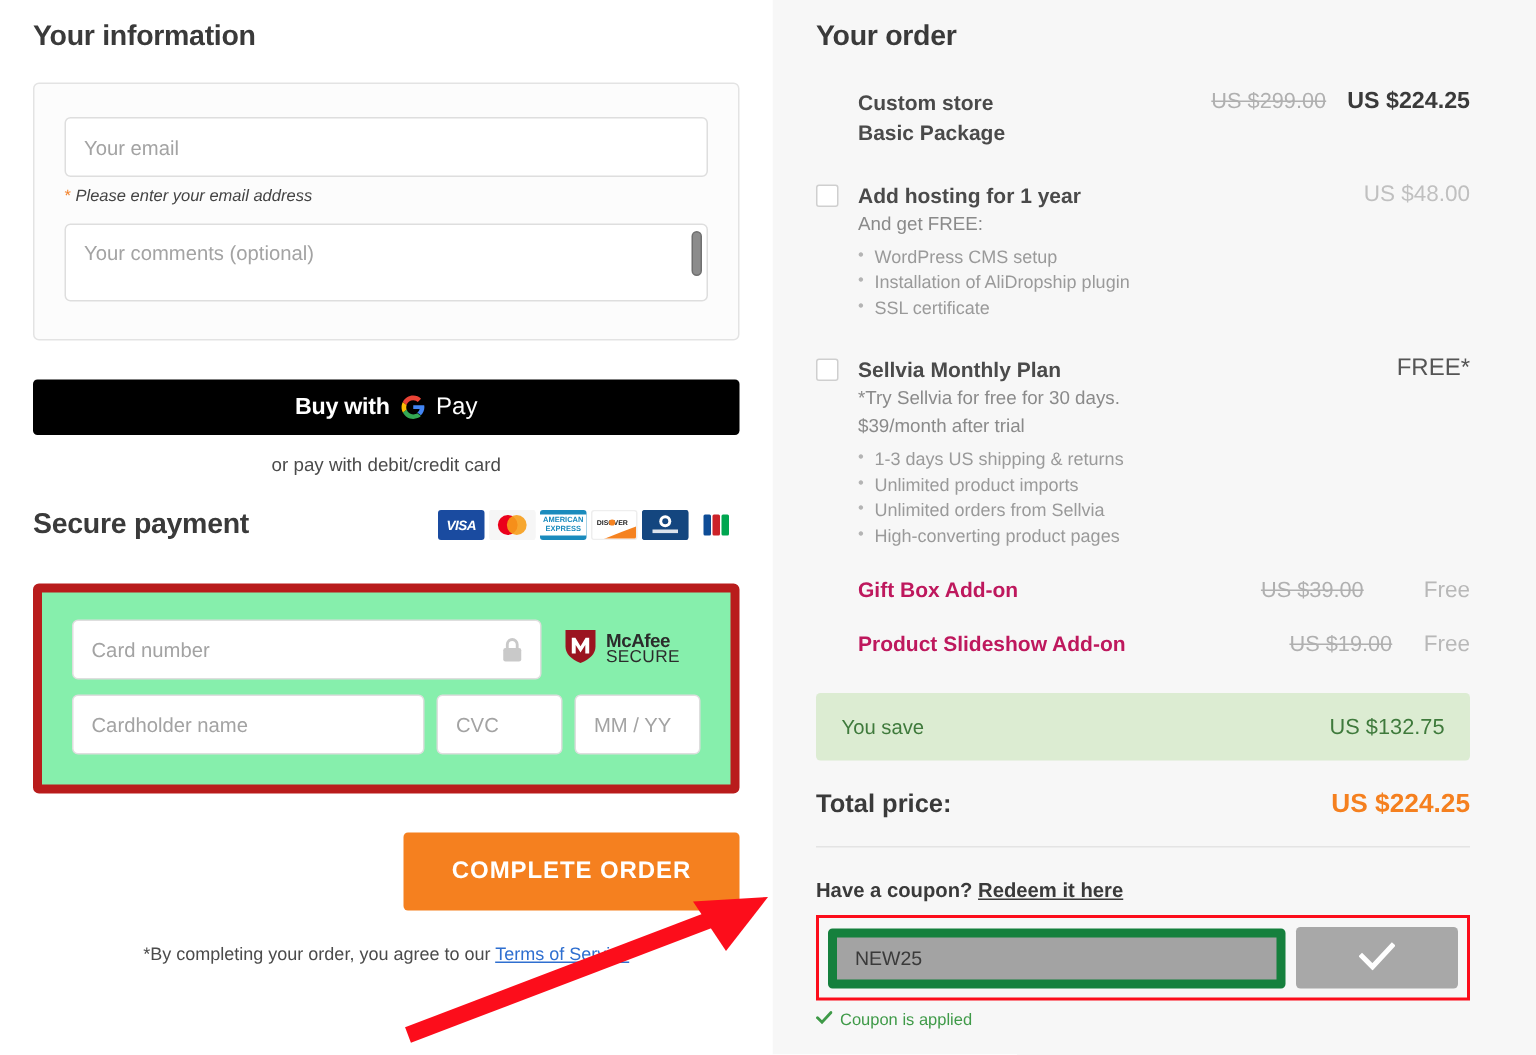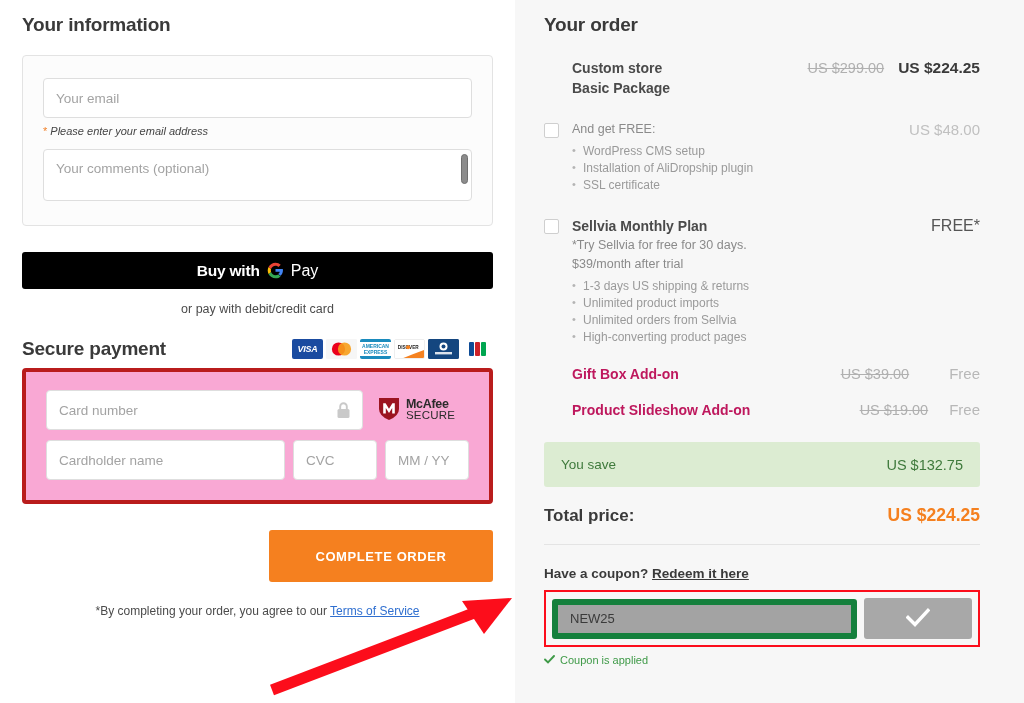--- a/index.html
+++ b/index.html
@@ -100,23 +100,23 @@
   .c-visa { background: #1a4ba0; text-align: right; }
   .c-visa span { font-size: 9px; font-style: italic; letter-spacing: -0.3px; }
   .c-mc { background: #f4f4f4; }
   .c-amex { background: #1a8bbd; }
   .c-amex span { font-size: 5px; line-height: 6px; text-align: center; background:#fff; color:#1a8bbd; padding:1px 2px; }
   .c-disc { background: #ffffff; border: 1px solid #eee; }
   .c-diners { background: #14467f; }
   .c-jcb { background: #ffffff; display: flex; gap: 1px; }
 
   .pay-card {
-    margin-top: 8px;
-    border: 4px solid #b91c1c; border-radius: 4px;
-    background: #f9a8d4;
+    margin-top: 28px;
+    border: 6px solid #b91c1c; border-radius: 4px;
+    background: #86efac;
     padding: 18px 20px 20px 20px;
   }
   .pay-row-1 { display: flex; align-items: center; gap: 14px; }
   .card-number-box {
     flex: 1; height: 40px; position: relative;
     border: 1px solid #dedede; border-radius: 4px; background: #fff;
     display: flex; align-items: center;
   }
   .card-number-box input {
     border: none; outline: none; background: transparent;
@@ -137,21 +137,21 @@
   .in-mm { width: 84px; }
   .in-cvc { width: 84px; }
 
   .complete-btn {
     margin: 26px 0 0 auto;
     display: block;
     width: 224px; height: 52px;
     background: #f5801f; color: #ffffff;
     border: none; border-radius: 3px;
     font-family: "Liberation Sans", sans-serif;
-    font-size: 13px; font-weight: bold; letter-spacing: 0.6px;
+    font-size: 16px; font-weight: bold; letter-spacing: 0.6px;
     cursor: pointer;
   }
   .terms {
     margin-top: 22px; text-align: center;
     font-size: 12px; color: #4b4b4b;
   }
   .terms a { color: #2f6fd0; text-decoration: underline; }
 
   
   .right-panel {
@@ -379,20 +379,21 @@
         <span class="price-old">US $299.00</span>
         <span class="price-new">US $224.25</span>
       </div>
     </div>
 
     <div class="order-line">
       <div class="ol-check-col">
         <div class="chk"></div>
       </div>
       <div class="ol-body">
+        <div class="ol-name">Add hosting for 1 year</div>
         <div class="ol-sub">And get FREE:</div>
         <ul class="ol-list">
           <li>WordPress CMS setup</li>
           <li>Installation of AliDropship plugin</li>
           <li>SSL certificate</li>
         </ul>
       </div>
       <div class="ol-price-col">
         <span class="price-gray">US $48.00</span>
       </div>

